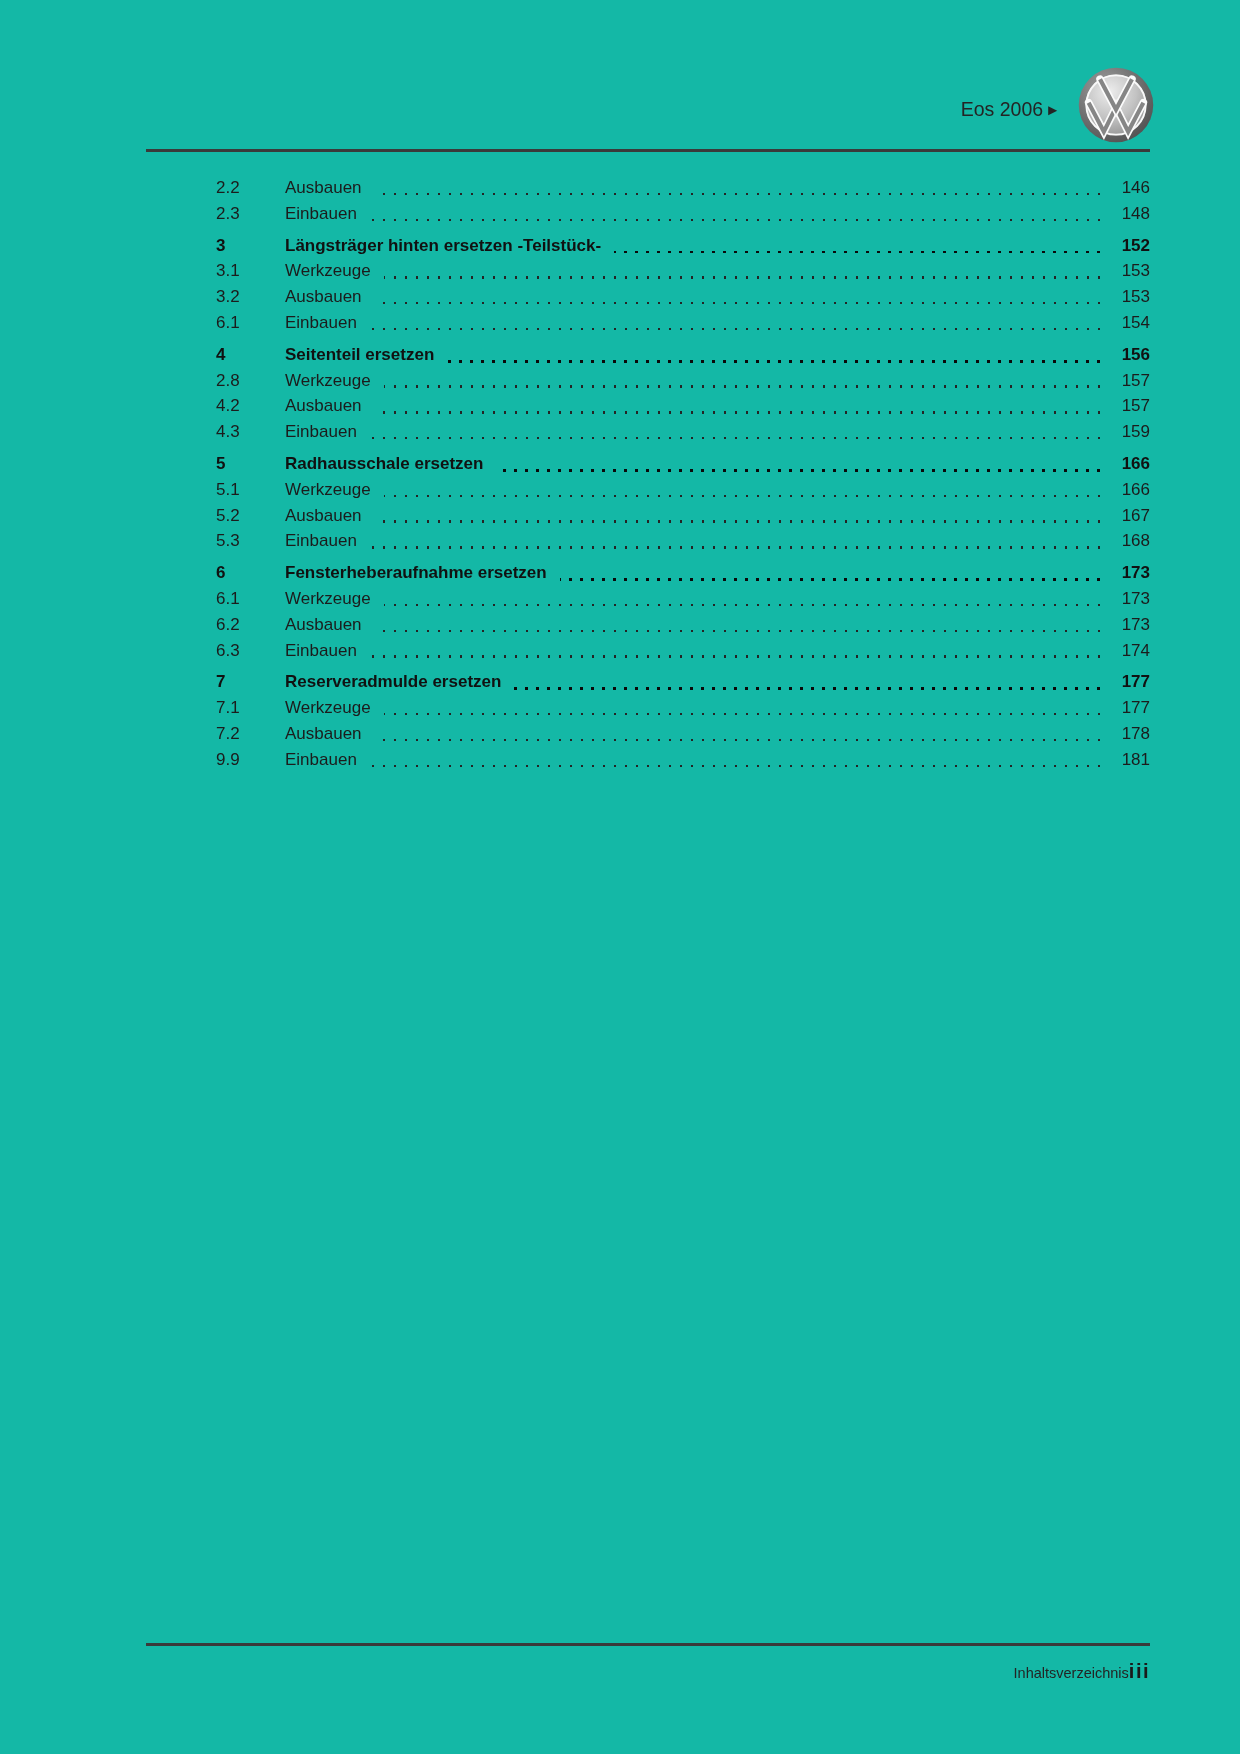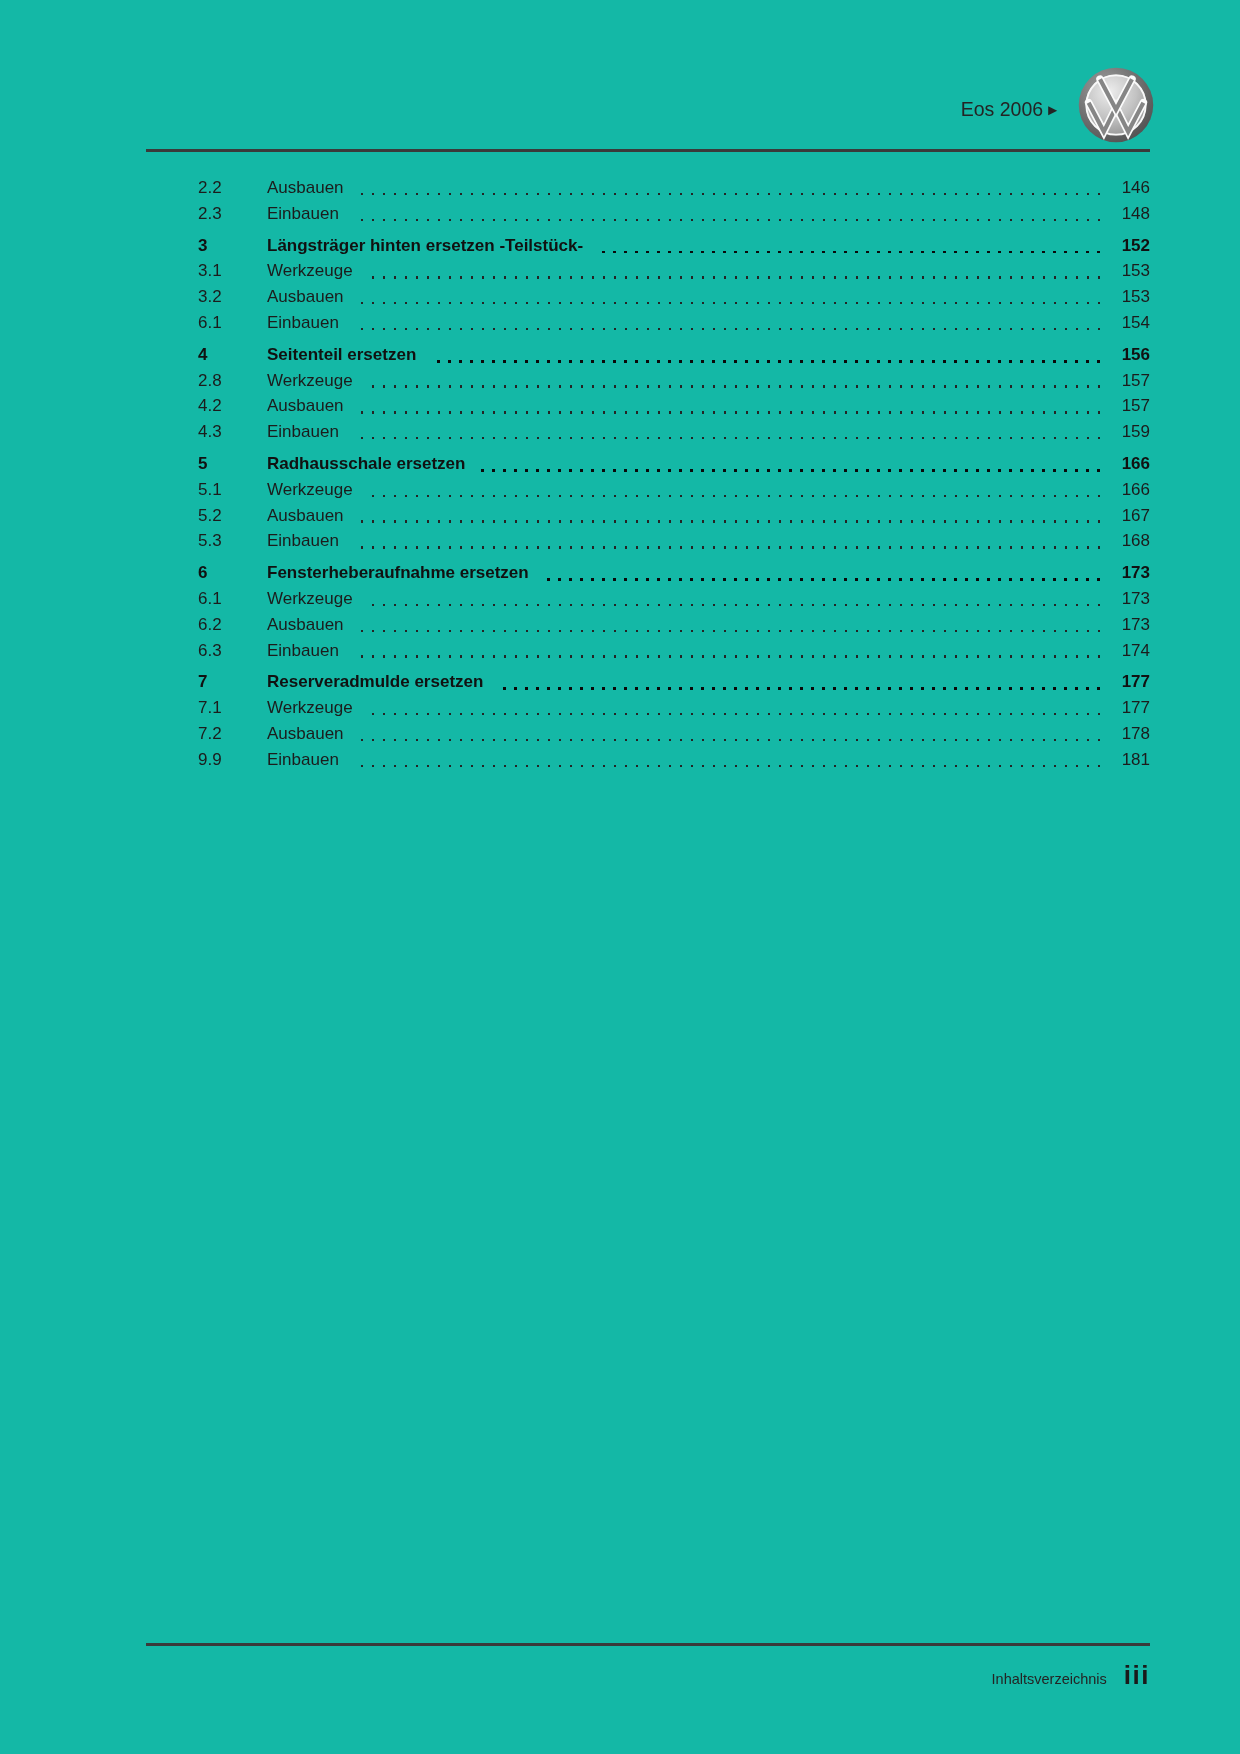--- a/index.html
+++ b/index.html
@@ -62,21 +62,21 @@
     font-size: 17px;
     white-space: nowrap;
   }
   .toc-row.chapter {
     margin-top: 6px;
     font-weight: 700;
     color: #111;
   }
   .toc-num {
     flex: none;
-    margin-left: 52px;
+    margin-left: 70px;
     width: 69px;
   }
   .toc-label { flex: none; }
   .toc-dots {
     flex: 1 1 auto;
     align-self: flex-end;
     height: 2.4px;
     margin: 0 10px 5.5px 13px;
     background-image: repeating-linear-gradient(to left, #242424 0 2.3px, transparent 2.3px 11px);
   }
@@ -91,28 +91,27 @@
     text-align: right;
   }
 
   
   .footer-text {
     position: absolute;
     top: 1660px;
     right: 90px;
     display: flex;
     align-items: baseline;
-    gap: 17px;
   }
   .footer-label {
     font-size: 14.5px;
     color: #242424;
   }
   .footer-page {
-    font-size: 26px;
+    font-size: 20px;
     font-weight: 700;
     letter-spacing: 1.5px;
     color: #1a1a1a;
   }
 </style>
 </head>
 <body>
 
 <div class="page">
 

